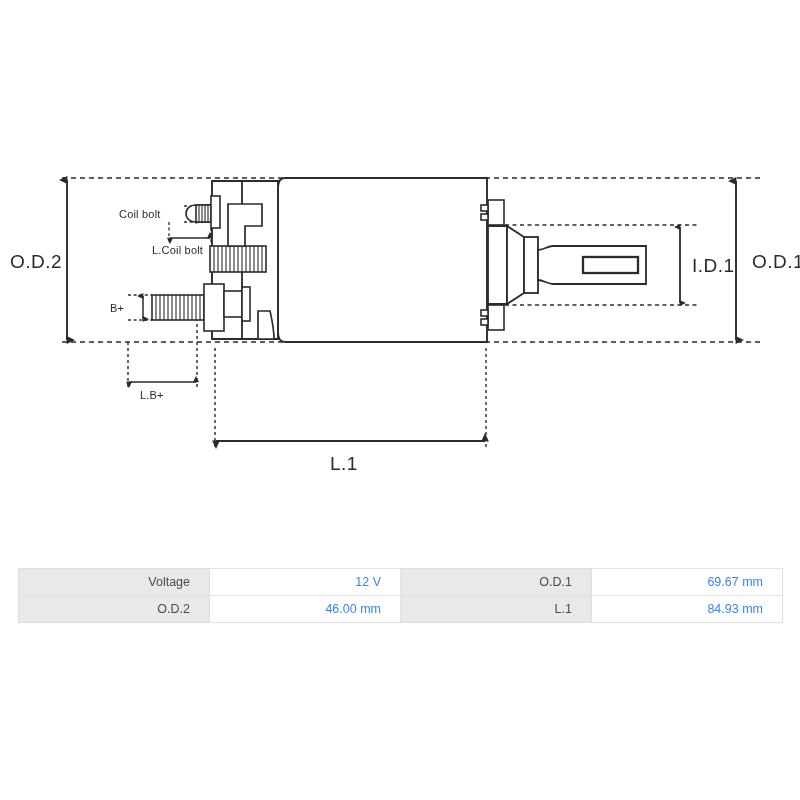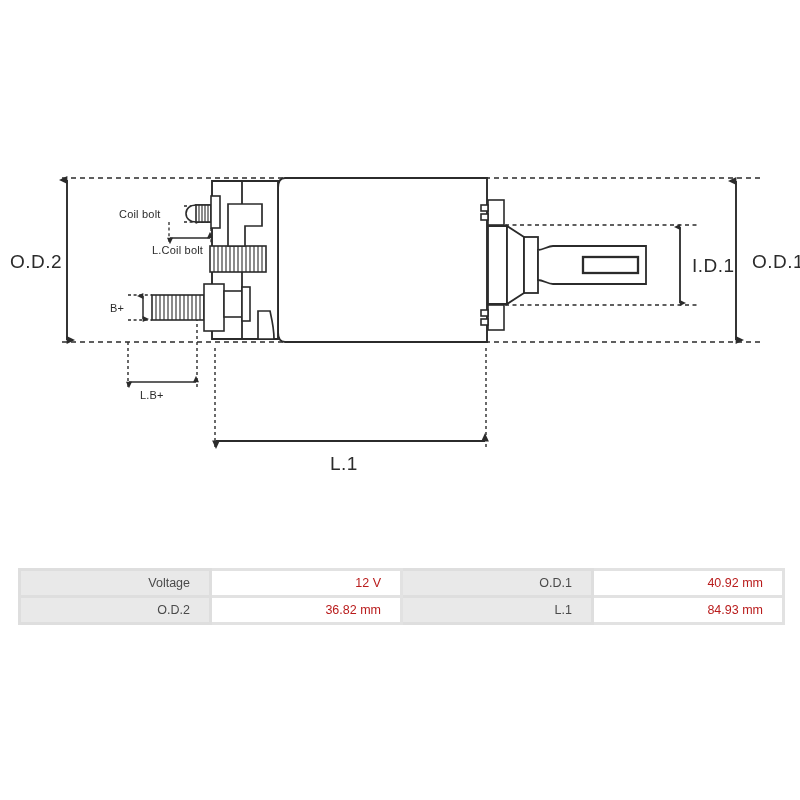--- a/index.html
+++ b/index.html
@@ -40,32 +40,32 @@
     border-collapse: collapse;
     table-layout: fixed;
     font-size: 12.5px;
     color: #3c3c3c;
   }
   #spec-table td {
     height: 27px;
     padding: 0 19px;
     text-align: right;
     vertical-align: middle;
-    border: 3px solid #14b8a6;
+    border: 1px solid #14b8a6;
     white-space: nowrap;
     overflow: hidden;
   }
   #spec-table td.key {
     background: #e9e9e9;
     color: #4a4a4a;
     border-color: #dedede;
   }
   #spec-table td.val {
     background: #ffffff;
-    color: #b91c1c;
+    color: #3b82f6;
     border-color: #e2e2e2;
     margin-left: 28px;
   }
   #spec-table col.c-key { width: 191px; }
   #spec-table col.c-val { width: 191px; }
 </style>
 </head>
 <body>
 
 <div id="page">
@@ -259,24 +259,24 @@
       <col class="c-key">
         <col class="c-val">
         <col class="c-key">
         <col class="c-val">
     </colgroup>
     <tbody>
       <tr>
         <td class="key">Voltage</td>
         <td class="val">12 V</td>
         <td class="key">O.D.1</td>
-        <td class="val">40.92 mm</td>
+        <td class="val">69.67 mm</td>
       </tr>
       <tr>
         <td class="key">O.D.2</td>
-        <td class="val">36.82 mm</td>
+        <td class="val">46.00 mm</td>
         <td class="key">L.1</td>
         <td class="val">84.93 mm</td>
       </tr>
     </tbody>
   </table>
 
 </div>
 
 </body></html>

